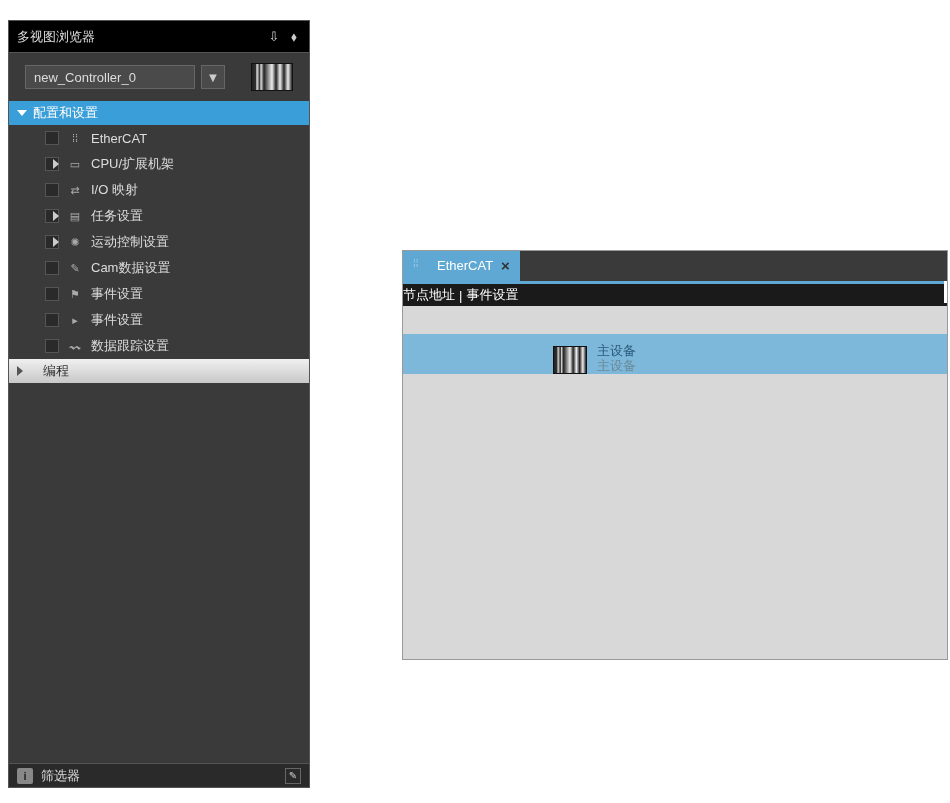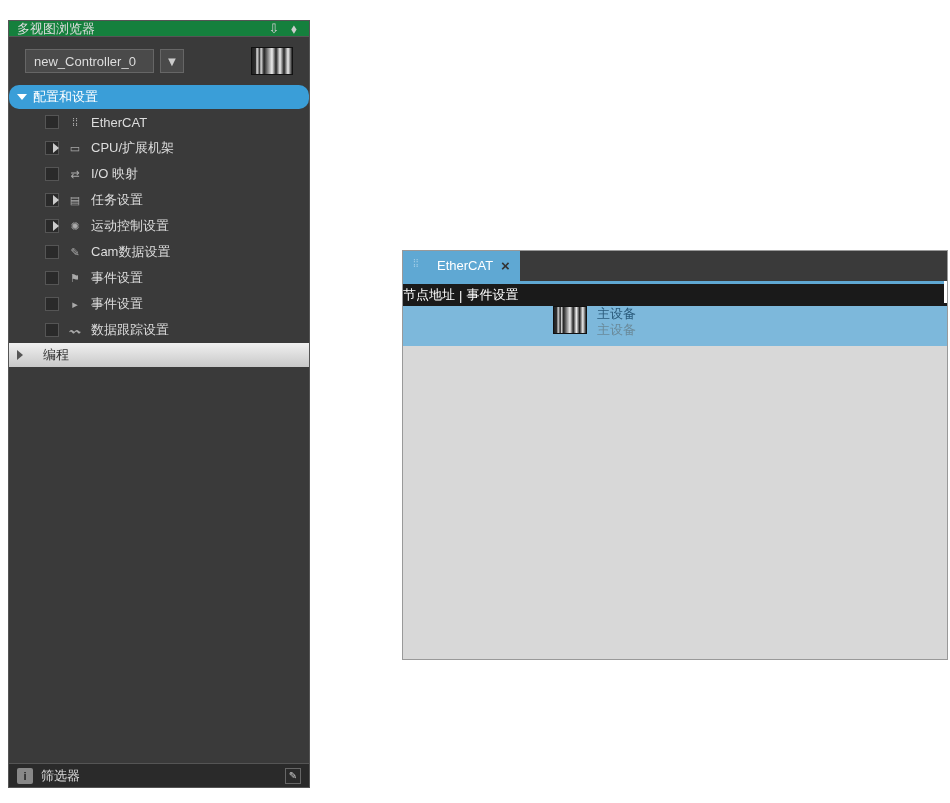--- a/index.html
+++ b/index.html
@@ -18,28 +18,28 @@
       left: 8px;
       top: 20px;
       width: 302px;
       height: 768px;
       background: #3a3a3a;
       border: 1px solid #555;
       display: flex;
       flex-direction: column;
     }
     .sidebar-title {
-      background: #15803d;
+      background: #000000;
       color: #ddd;
       padding: 4px 8px;
       display: flex;
       align-items: center;
       justify-content: space-between;
       border-bottom: 1px solid #555;
-      height: 16px;
+      height: 32px;
     }
     .title-icons { display: flex; gap: 6px; }
     .title-icons span {
       color: #ccc;
       font-size: 13px;
       cursor: pointer;
       width: 14px;
       text-align: center;
     }
     .controller-row {
@@ -50,21 +50,21 @@
     }
     .controller-select {
       background: #4a4a4a;
       color: #ddd;
       border: 1px solid #666;
       padding: 3px 8px;
       display: flex;
       align-items: center;
       gap: 6px;
       height: 24px;
-      width: 129px;
+      width: 170px;
       cursor: pointer;
     }
     .dropdown-btn {
       background: #4a4a4a;
       border: 1px solid #666;
       width: 24px;
       height: 24px;
       display: flex;
       align-items: center;
       justify-content: center;
@@ -81,21 +81,20 @@
     
     .tree { flex: 1; overflow: auto; }
     .tree-header {
       background: #3a9ed8;
       color: #fff;
       padding: 3px 8px;
       display: flex;
       align-items: center;
       gap: 6px;
       cursor: pointer;
-      border-radius: 10px;
     }
     .tree-header .arrow {
       width: 0; height: 0;
       border-left: 5px solid transparent;
       border-right: 5px solid transparent;
       border-top: 6px solid #fff;
     }
     .tree-item {
       background: #3a3a3a;
       color: #ddd;
@@ -231,23 +230,24 @@
       padding: 3px 0;
       display: flex;
       gap: 4px;
       height: 22px;
       align-items: center;
     }
     .device-row {
       background: #7db8db;
       height: 40px;
       display: flex;
-      align-items: flex-start;
+      align-items: flex-end;
       padding-left: 150px;
       gap: 10px;
+      margin-top: 28px;
     }
     .device-row .dev-icon {
       width: 34px;
       height: 28px;
       background: linear-gradient(90deg, #222 0%, #333 10%, #eee 12%, #222 20%, #eee 22%, #222 30%, #eee 50%, #222 60%, #eee 70%, #222 80%, #eee 90%, #222 100%);
       border: 1px solid #111;
     }
     .device-labels {
       display: flex;
       flex-direction: column;

